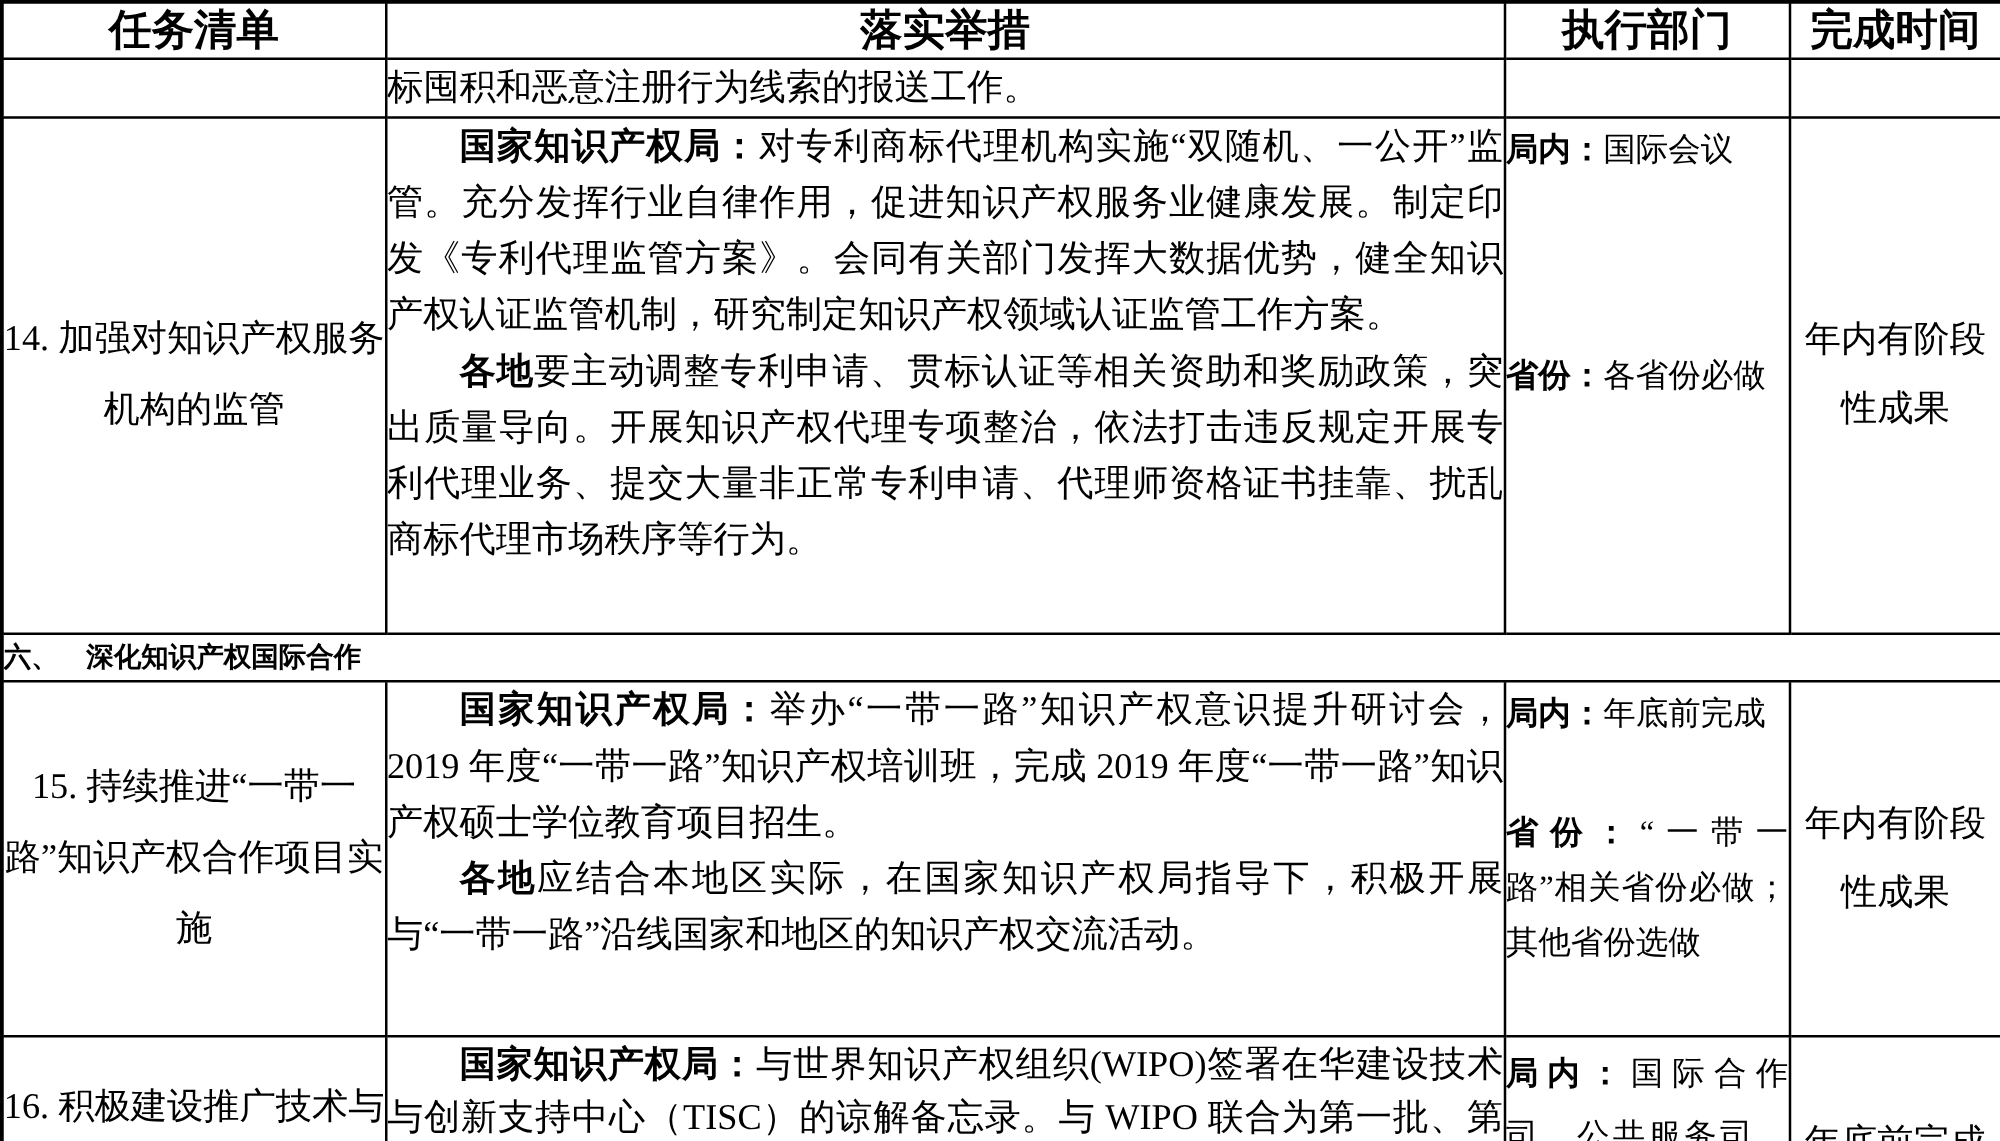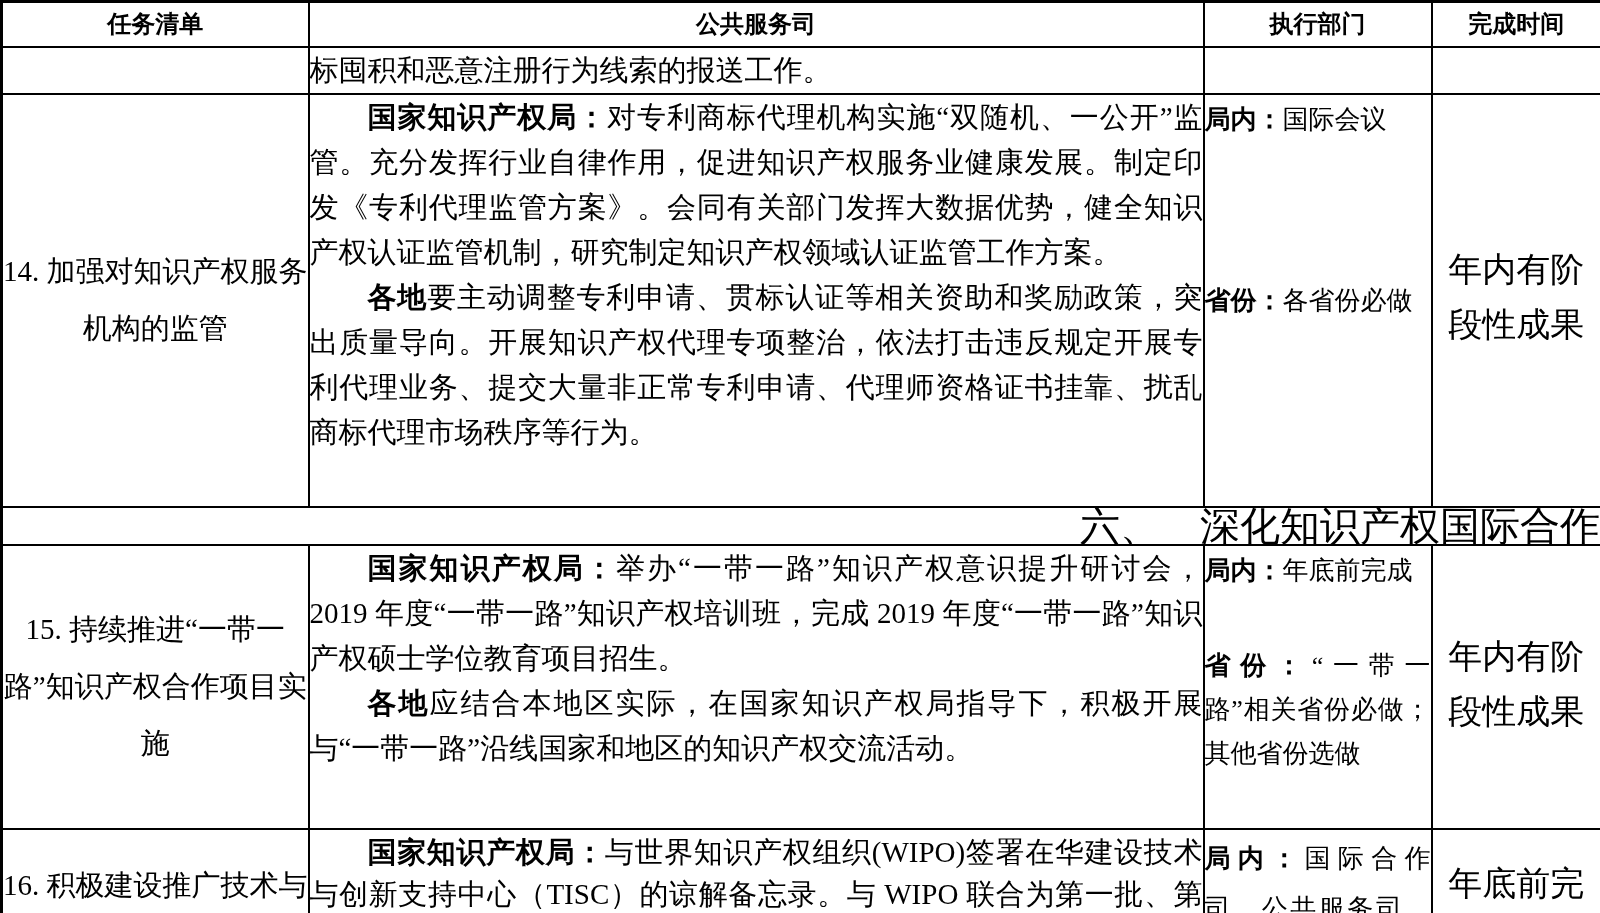--- a/index.html
+++ b/index.html
@@ -16,21 +16,21 @@
     border: 2px solid #000;
     padding: 0;
     overflow: hidden;
   }
 
   
   .doc th {
     height: 45px;
     font-family: "Liberation Sans", sans-serif;
     font-weight: bold;
-    font-size: 24px;
+    font-size: 34px;
     line-height: 42px;
     vertical-align: middle;
   }
 
   
   tr.cont-row > td  { height: 47px; margin-left: 25px; }
   tr.row-14  > td   { height: 413px; }
   tr.section-row td { height: 38px; }
   tr.row-15  > td   { height: 284px; }
   tr.row-16  > td   { height: 159px; }
@@ -75,50 +75,50 @@
   }
   .cell-dept p { margin: 0; }
   #r14-d2 { margin-top: 132px; }
   #r15-d2 { margin-top: 48px; line-height: 44px; }
   tr.row-16 .cell-dept { line-height: 50px; padding-top: 3px; }
 
   
   .cell-time {
     text-align: center;
     vertical-align: middle;
-    font-family: Liberation Mono, monospace;
-    font-size: 34px;
+    font-family: Liberation Serif, serif;
+    font-size: 29px;
     line-height: 55px;
     padding: 0 20px;
   }
 
   
   tr.section-row td {
-    text-align: right;
+    text-align: left;
     vertical-align: middle;
     font-family: "Liberation Sans", sans-serif;
-    font-weight: normal;
-    font-size: 40px;
+    font-weight: bold;
+    font-size: 22px;
     line-height: 34px;
   }
 </style>
 </head>
 <body>
 
 <table class="doc">
   <colgroup>
     <col style="width:307px">
     <col style="width:895px">
     <col style="width:228px">
     <col style="width:170px">
   </colgroup>
   <thead>
     <tr>
       <th>任务清单</th>
-      <th>公共服务司</th>
+      <th>落实举措</th>
       <th>执行部门</th>
       <th>完成时间</th>
     </tr>
   </thead>
   <tbody>
     <tr class="cont-row">
       <td class="cell-task"></td>
       <td class="cell-measures">
         <p class="noindent">标囤积和恶意注册行为线索的报送工作。</p>
       </td>

